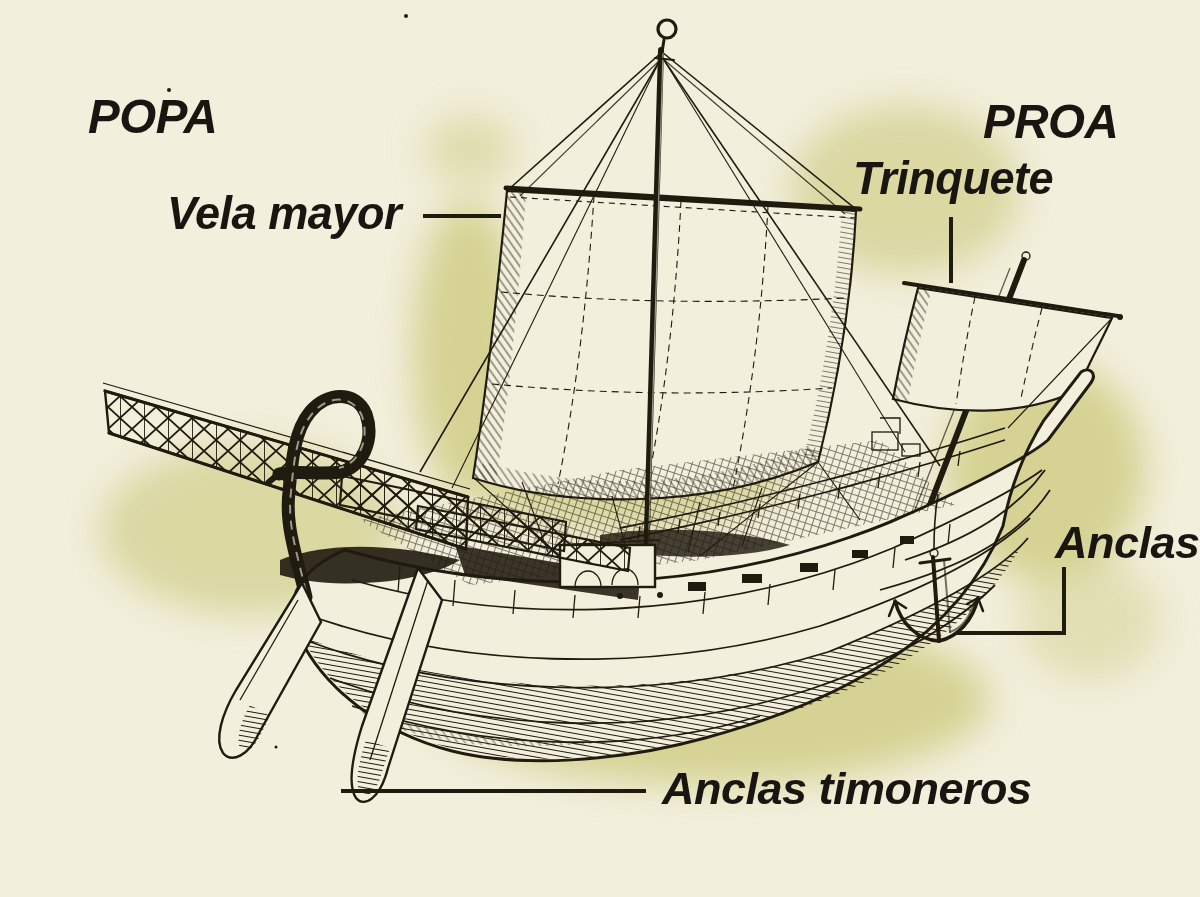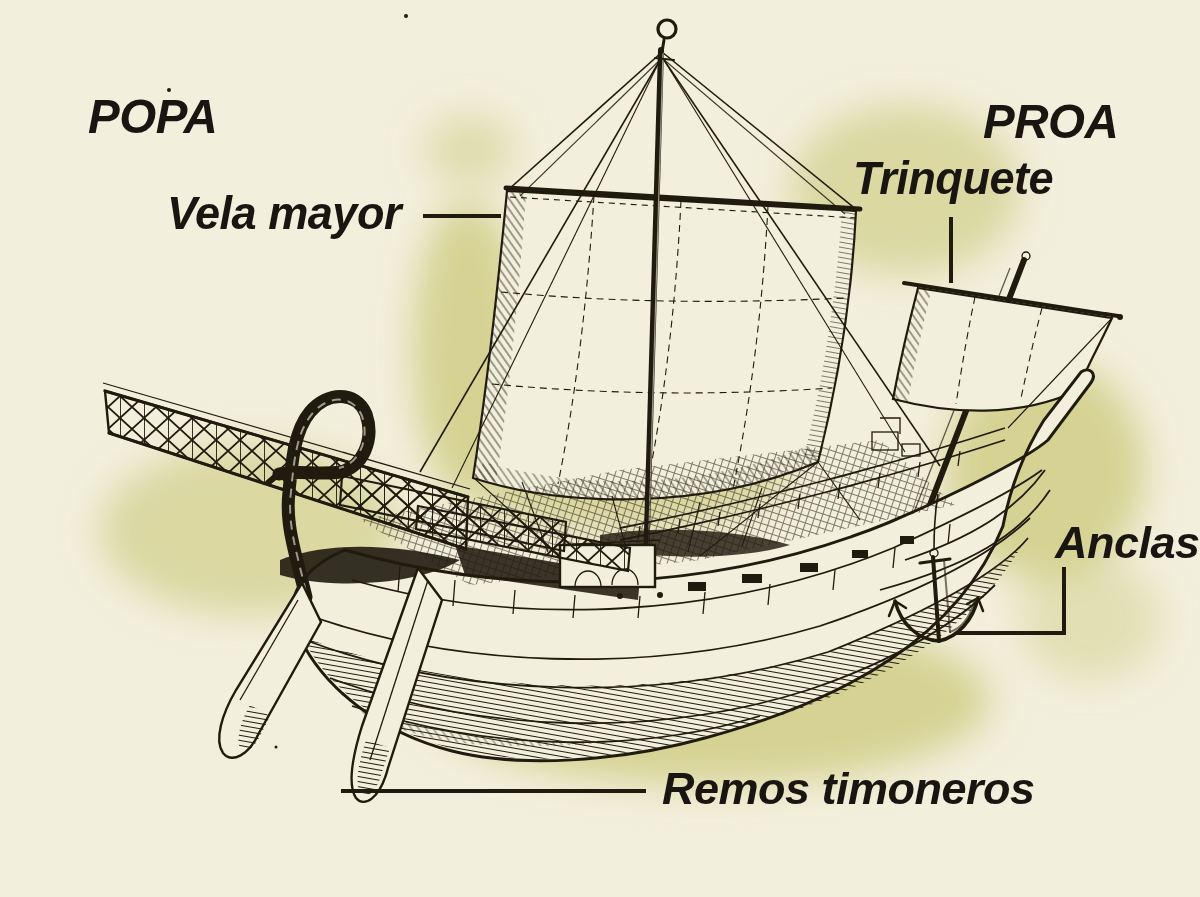--- a/index.html
+++ b/index.html
@@ -245,21 +245,21 @@
       <circle cx="406" cy="16" r="2"></circle>
       <circle cx="276" cy="747" r="1.5"></circle>
     </g>
   </svg>
 
   <div class="lbl lbl-big" id="lbl-popa">POPA</div>
   <div class="lbl lbl-big" id="lbl-proa">PROA</div>
   <div class="lbl lbl-med" id="lbl-vela">Vela mayor</div>
   <div class="lbl lbl-med" id="lbl-trinquete">Trinquete</div>
   <div class="lbl" id="lbl-anclas">Anclas</div>
-  <div class="lbl" id="lbl-remos">Remos timoneros</div>
+  <div class="lbl" id="lbl-remos">Anclas timoneros</div>
 
   <div class="leader" id="lead-vela"></div>
   <div class="leader" id="lead-trinquete"></div>
   <div class="leader" id="lead-anclas-v"></div>
   <div class="leader" id="lead-anclas-h"></div>
   <div class="leader" id="lead-remos"></div>
 
 </div>
 
 </body></html>

